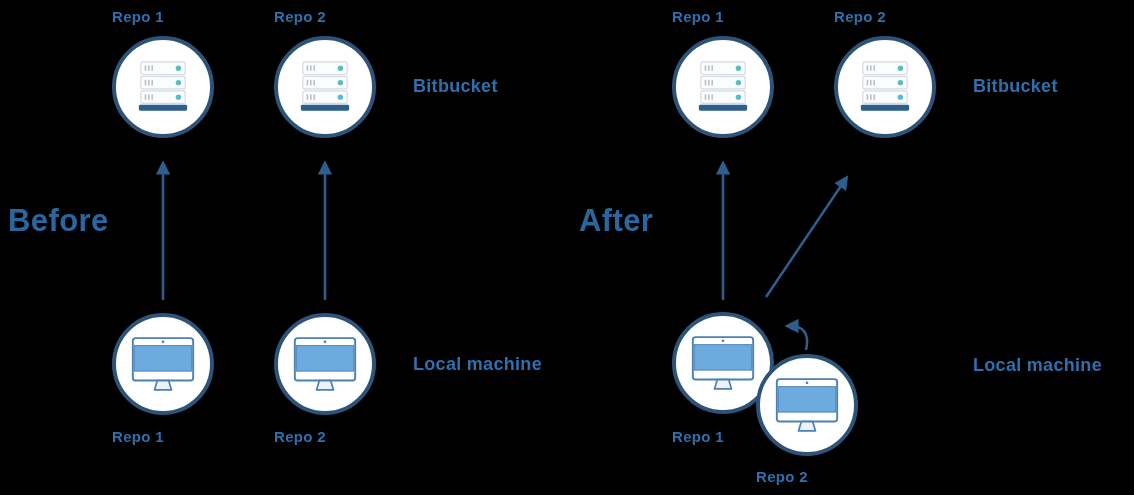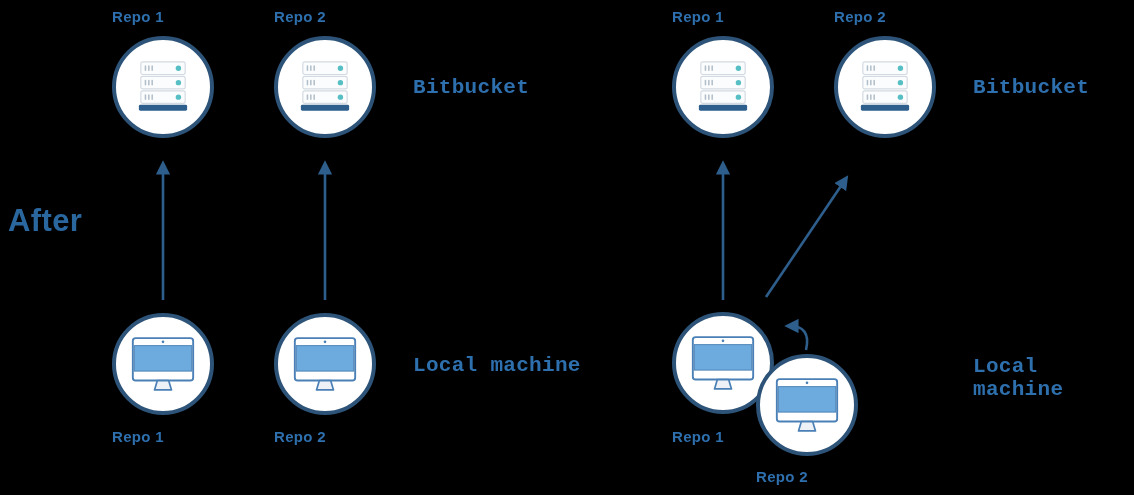--- a/index.html
+++ b/index.html
@@ -41,26 +41,25 @@
     width: 102px;
     text-align: left;
     font-size: 15px;
     font-weight: 700;
     letter-spacing: 0.3px;
     color: #2e6fad;
     z-index: 4;
   }
   .side-label {
     position: absolute;
-    font-size: 21px;
+    font-size: 18px;
     font-weight: 700;
     letter-spacing: 0.3px;
     color: #2e6fad;
     z-index: 4;
-    font-family: Liberation Mono, monospace;
   }
   .heading {
     position: absolute;
     font-size: 31px;
     font-weight: 700;
     letter-spacing: 0.4px;
     color: #2a679f;
     z-index: 4;
   }
   svg.icon { display: block; }
@@ -76,21 +75,21 @@
         <path d="M0 0 L10 5 L0 10 Z" fill="#2d5e8c"></path>
       </marker>
     </defs>
     <path d="M163 300 L163 166" stroke="#2d5e8c" stroke-width="2.6" fill="none" marker-end="url(#ah)"></path>
     <path d="M325 300 L325 166" stroke="#2d5e8c" stroke-width="2.6" fill="none" marker-end="url(#ah)"></path>
     <path d="M723 300 L723 166" stroke="#2d5e8c" stroke-width="2.6" fill="none" marker-end="url(#ah)"></path>
     <path d="M766 297 L845 180" stroke="#2d5e8c" stroke-width="2.6" fill="none" marker-end="url(#ah)"></path>
     <path d="M806 350 C810 333 803 326 790 326" stroke="#2d5e8c" stroke-width="2.6" fill="none" marker-end="url(#ah)"></path>
   </svg>
 
-  <div class="heading" style="left:8px; top:203px;">After</div>
+  <div class="heading" style="left:8px; top:203px;">Before</div>
 
   <div class="node-label" style="left:112px; top:8px;">Repo 1</div>
   <div class="node-label" style="left:274px; top:8px;">Repo 2</div>
 
   <div class="circle" style="left:112px; top:36px;">
     <svg class="icon" width="54" height="54" viewBox="0 0 56 54">
       <g>
         <rect x="5" y="1" width="46" height="13" rx="2" fill="#fbfcfd" stroke="#d3dae1" stroke-width="1.2"></rect>
         <rect x="5" y="16" width="46" height="13" rx="2" fill="#fbfcfd" stroke="#d3dae1" stroke-width="1.2"></rect>
         <rect x="5" y="31" width="46" height="13" rx="2" fill="#fbfcfd" stroke="#d3dae1" stroke-width="1.2"></rect>
@@ -160,20 +159,21 @@
       <circle cx="35" cy="7" r="1.4" fill="#4a80b5"></circle>
       <path d="M29 48 L41 48 L44 58 L26 58 Z" fill="#eef2f7" stroke="#4a80b5" stroke-width="1.8" stroke-linejoin="round"></path>
     </svg>
   </div>
 
   <div class="node-label" style="left:112px; top:428px;">Repo 1</div>
   <div class="node-label" style="left:274px; top:428px;">Repo 2</div>
 
   <div class="side-label" style="left:413px; top:354px;">Local machine</div>
 
+  <div class="heading" style="left:579px; top:203px;">After</div>
 
   <div class="node-label" style="left:672px; top:8px;">Repo 1</div>
   <div class="node-label" style="left:834px; top:8px;">Repo 2</div>
 
   <div class="circle" style="left:672px; top:36px;">
     <svg class="icon" width="54" height="54" viewBox="0 0 56 54">
       <g>
         <rect x="5" y="1" width="46" height="13" rx="2" fill="#fbfcfd" stroke="#d3dae1" stroke-width="1.2"></rect>
         <rect x="5" y="16" width="46" height="13" rx="2" fill="#fbfcfd" stroke="#d3dae1" stroke-width="1.2"></rect>
         <rect x="5" y="31" width="46" height="13" rx="2" fill="#fbfcfd" stroke="#d3dae1" stroke-width="1.2"></rect>

